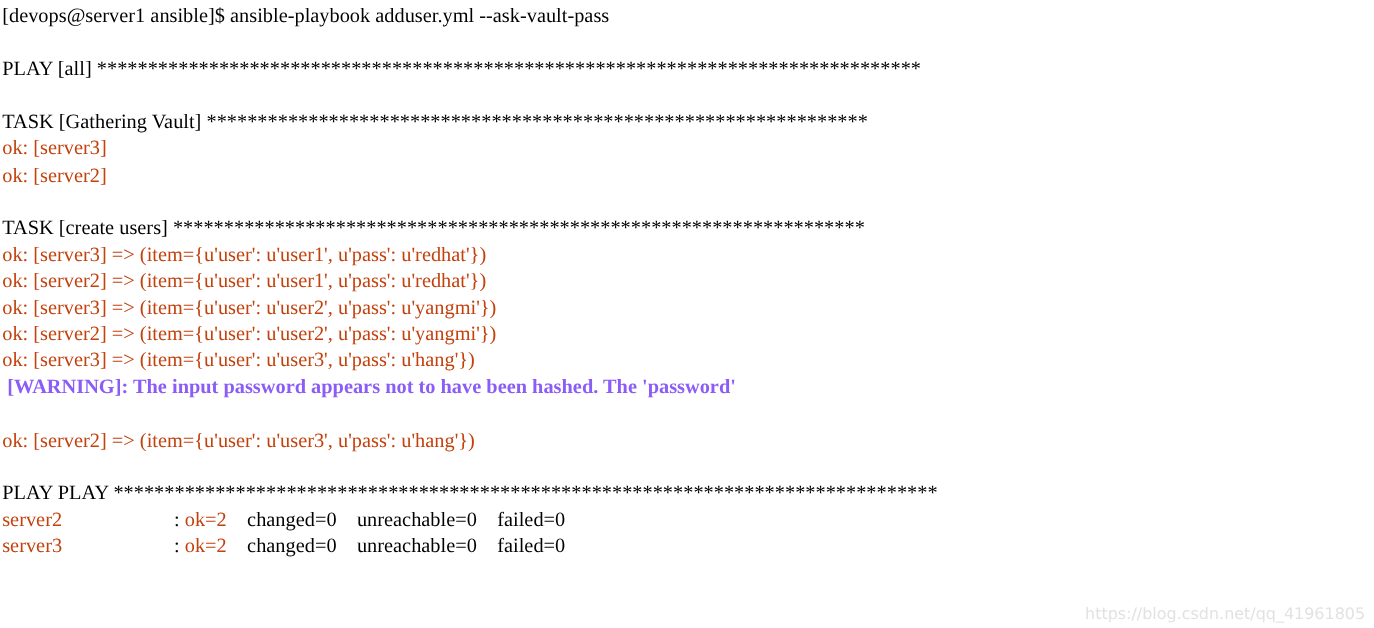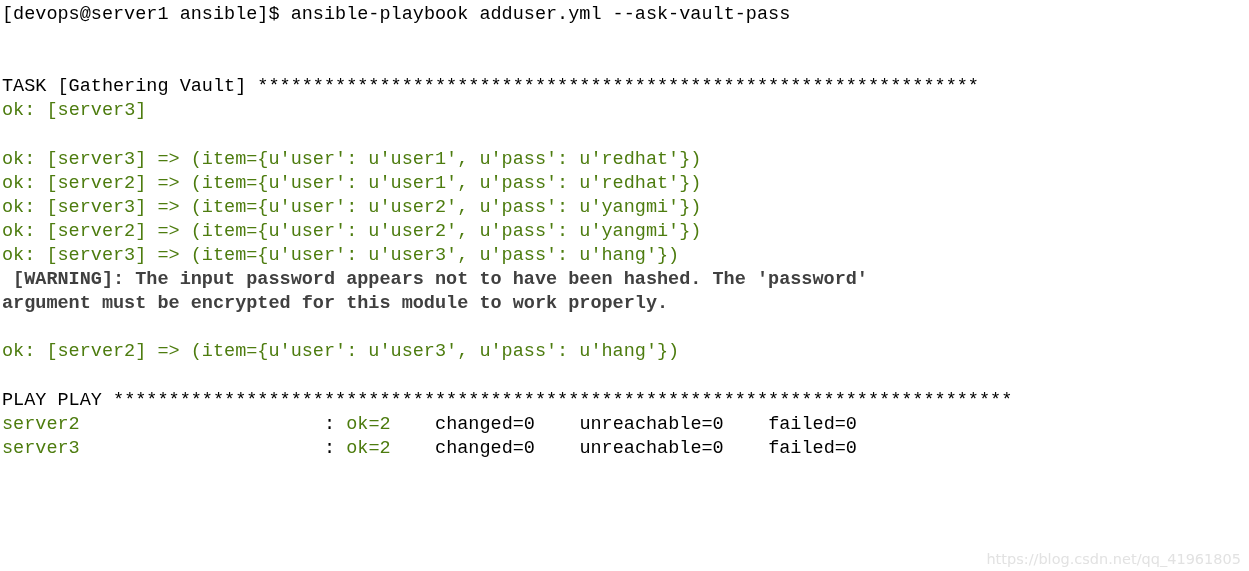--- a/index.html
+++ b/index.html
@@ -20,29 +20,29 @@
     box-sizing: border-box;
     padding: 3px 0 0 2px;
   }
   .term-line {
     font-size: 18.5px;
     line-height: 24.1px;
     height: 24.1px;
     white-space: pre;
     letter-spacing: 0px;
     color: #000000;
-    font-family: Liberation Mono, monospace;
+    font-family: Liberation Serif, serif;
   }
   .term-line.blank {
     color: transparent;
   }
   .seg { white-space: pre; }
   .c-default { color: #000000; }
-  .c-green   { color: #4d7c0f; }
-  .c-magenta { color: #404040; font-weight: bold; }
+  .c-green   { color: #c2410c; }
+  .c-magenta { color: #8b5cf6; font-weight: bold; }
 
   #watermark {
     position: absolute;
     right: 8px;
     bottom: 4px;
     font-family: "DejaVu Sans", "Liberation Sans", sans-serif;
     font-size: 14.5px;
     color: #e2e2e2;
     white-space: pre;
     pointer-events: none;
@@ -52,38 +52,40 @@
 </head>
 <body>
 
 <div id="terminal">
 
   <div class="term-line"><span class="seg c-default">[devops@server1 ansible]$ </span><span class="seg c-default">ansible-playbook adduser.yml --ask-vault-pass</span></div>
 
 
   <div class="term-line blank">&nbsp;</div>
 
+  <div class="term-line"><span class="seg c-default">PLAY [all] </span><span class="seg c-default">*********************************************************************************</span></div>
 
   <div class="term-line blank">&nbsp;</div>
 
   <div class="term-line"><span class="seg c-default">TASK [Gathering Vault] </span><span class="seg c-default">*****************************************************************</span></div>
 
   <div class="term-line"><span class="seg c-green">ok: </span><span class="seg c-green">[server3]</span></div>
+  <div class="term-line"><span class="seg c-green">ok: </span><span class="seg c-green">[server2]</span></div>
 
   <div class="term-line blank">&nbsp;</div>
 
+  <div class="term-line"><span class="seg c-default">TASK [create users] </span><span class="seg c-default">********************************************************************</span></div>
 
   <div class="term-line"><span class="seg c-green">ok: [server3] =&gt; (item={u'user': u'user1', u'pass': u'redhat'})</span></div>
   <div class="term-line"><span class="seg c-green">ok: [server2] =&gt; (item={u'user': u'user1', u'pass': u'redhat'})</span></div>
   <div class="term-line"><span class="seg c-green">ok: [server3] =&gt; (item={u'user': u'user2', u'pass': u'yangmi'})</span></div>
   <div class="term-line"><span class="seg c-green">ok: [server2] =&gt; (item={u'user': u'user2', u'pass': u'yangmi'})</span></div>
   <div class="term-line"><span class="seg c-green">ok: [server3] =&gt; (item={u'user': u'user3', u'pass': u'hang'})</span></div>
 
   <div class="term-line"><span class="seg c-magenta"> [WARNING]: The input password appears not to have been hashed. The 'password'</span></div>
-  <div class="term-line"><span class="seg c-magenta">argument must be encrypted for this module to work properly.</span></div>
 
   <div class="term-line blank">&nbsp;</div>
 
   <div class="term-line"><span class="seg c-green">ok: [server2] =&gt; (item={u'user': u'user3', u'pass': u'hang'})</span></div>
 
   <div class="term-line blank">&nbsp;</div>
 
   <div class="term-line"><span class="seg c-default">PLAY PLAY </span><span class="seg c-default">*********************************************************************************</span></div>
 
   <div class="term-line"><span class="seg c-green">server2</span><span class="seg">                      </span><span class="seg c-default">: </span><span class="seg c-green">ok=2</span><span class="seg">    </span><span class="seg c-default">changed=0</span><span class="seg">    </span><span class="seg c-default">unreachable=0</span><span class="seg">    </span><span class="seg c-default">failed=0</span></div>

